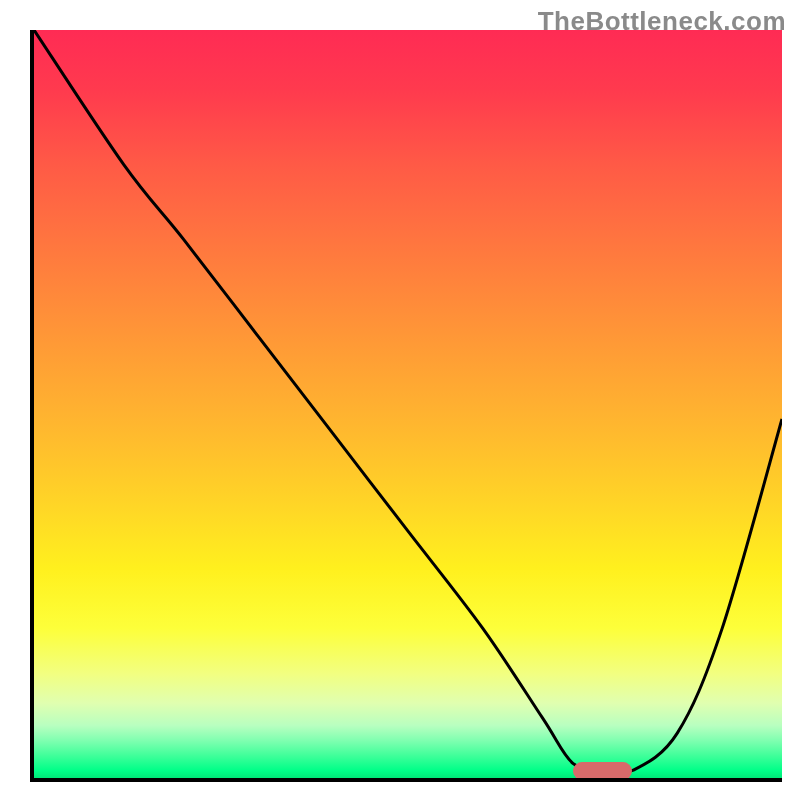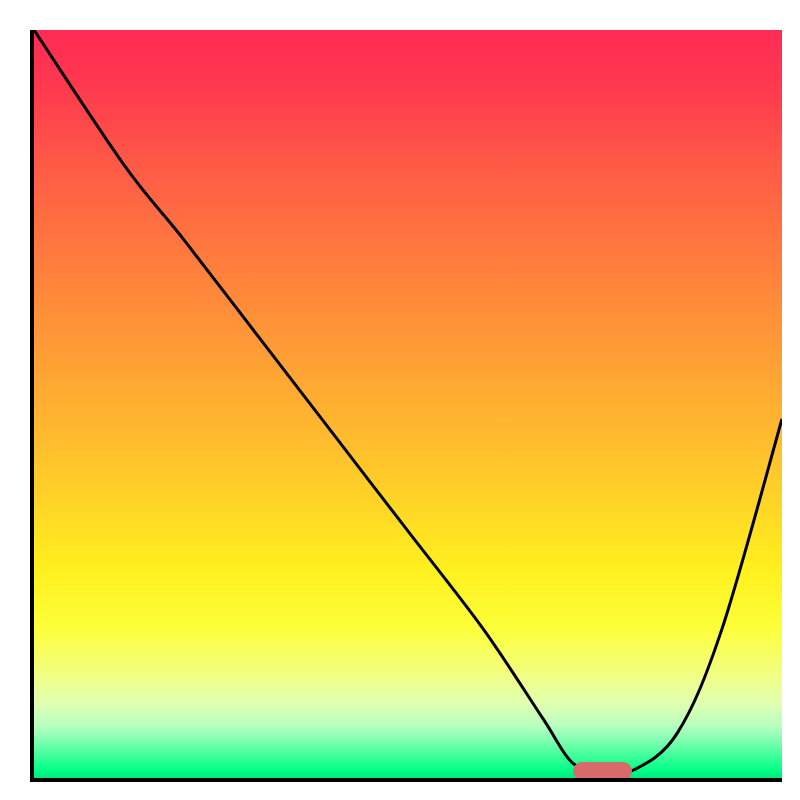--- a/index.html
+++ b/index.html
@@ -69,20 +69,21 @@
     position: absolute;
     background: #d86a6a;
     border-radius: 10px;
   }
 </style>
 </head>
 <body>
 
 <div class="frame">
 
+  <div class="watermark">TheBottleneck.com</div>
 
   <div class="plot-area">
     <div class="gradient"></div>
 
     <svg class="curve" viewBox="0 0 748 748" preserveAspectRatio="none">
       <path id="curve-path" d="M 0 0 C 14.959999999999999 22.439999999999998, 64.82666666666665 99.73333333333332, 89.75999999999999 134.64 C 114.69333333333333 169.54666666666665, 127.16 180.7666666666667, 149.6 209.44000000000005 C 172.04 238.1133333333334, 199.46666666666667 274.2666666666667, 224.4 306.68 C 249.33333333333334 339.0933333333333, 274.26666666666665 371.50666666666666, 299.2 403.91999999999996 C 324.1333333333333 436.33333333333326, 349.06666666666666 468.7466666666666, 374 501.15999999999997 C 398.93333333333334 533.5733333333333, 426.36 567.2333333333333, 448.8 598.4 C 471.24 629.5666666666666, 493.68000000000006 665.72, 508.64000000000004 688.16 C 523.6 710.5999999999999, 528.5866666666666 724.3133333333333, 538.56 733.04 C 548.5333333333333 741.7666666666667, 558.5066666666667 739.2733333333333, 568.48 740.52 C 578.4533333333334 741.7666666666667, 585.9333333333333 746.7533333333333, 598.4 740.52 C 610.8666666666667 734.2866666666666, 628.3199999999999 726.8066666666666, 643.28 703.12 C 658.24 679.4333333333334, 670.7066666666667 650.76, 688.1600000000001 598.4 C 705.6133333333335 546.04, 738.0266666666666 423.8666666666667, 748 388.96000000000004" fill="none" stroke="#000" stroke-width="3"></path>
     </svg>
 
     <div class="marker" id="min-marker" style="left: 538.56px; width: 59.84px; top: 731.52px; height: 18px;"></div>
   </div>

